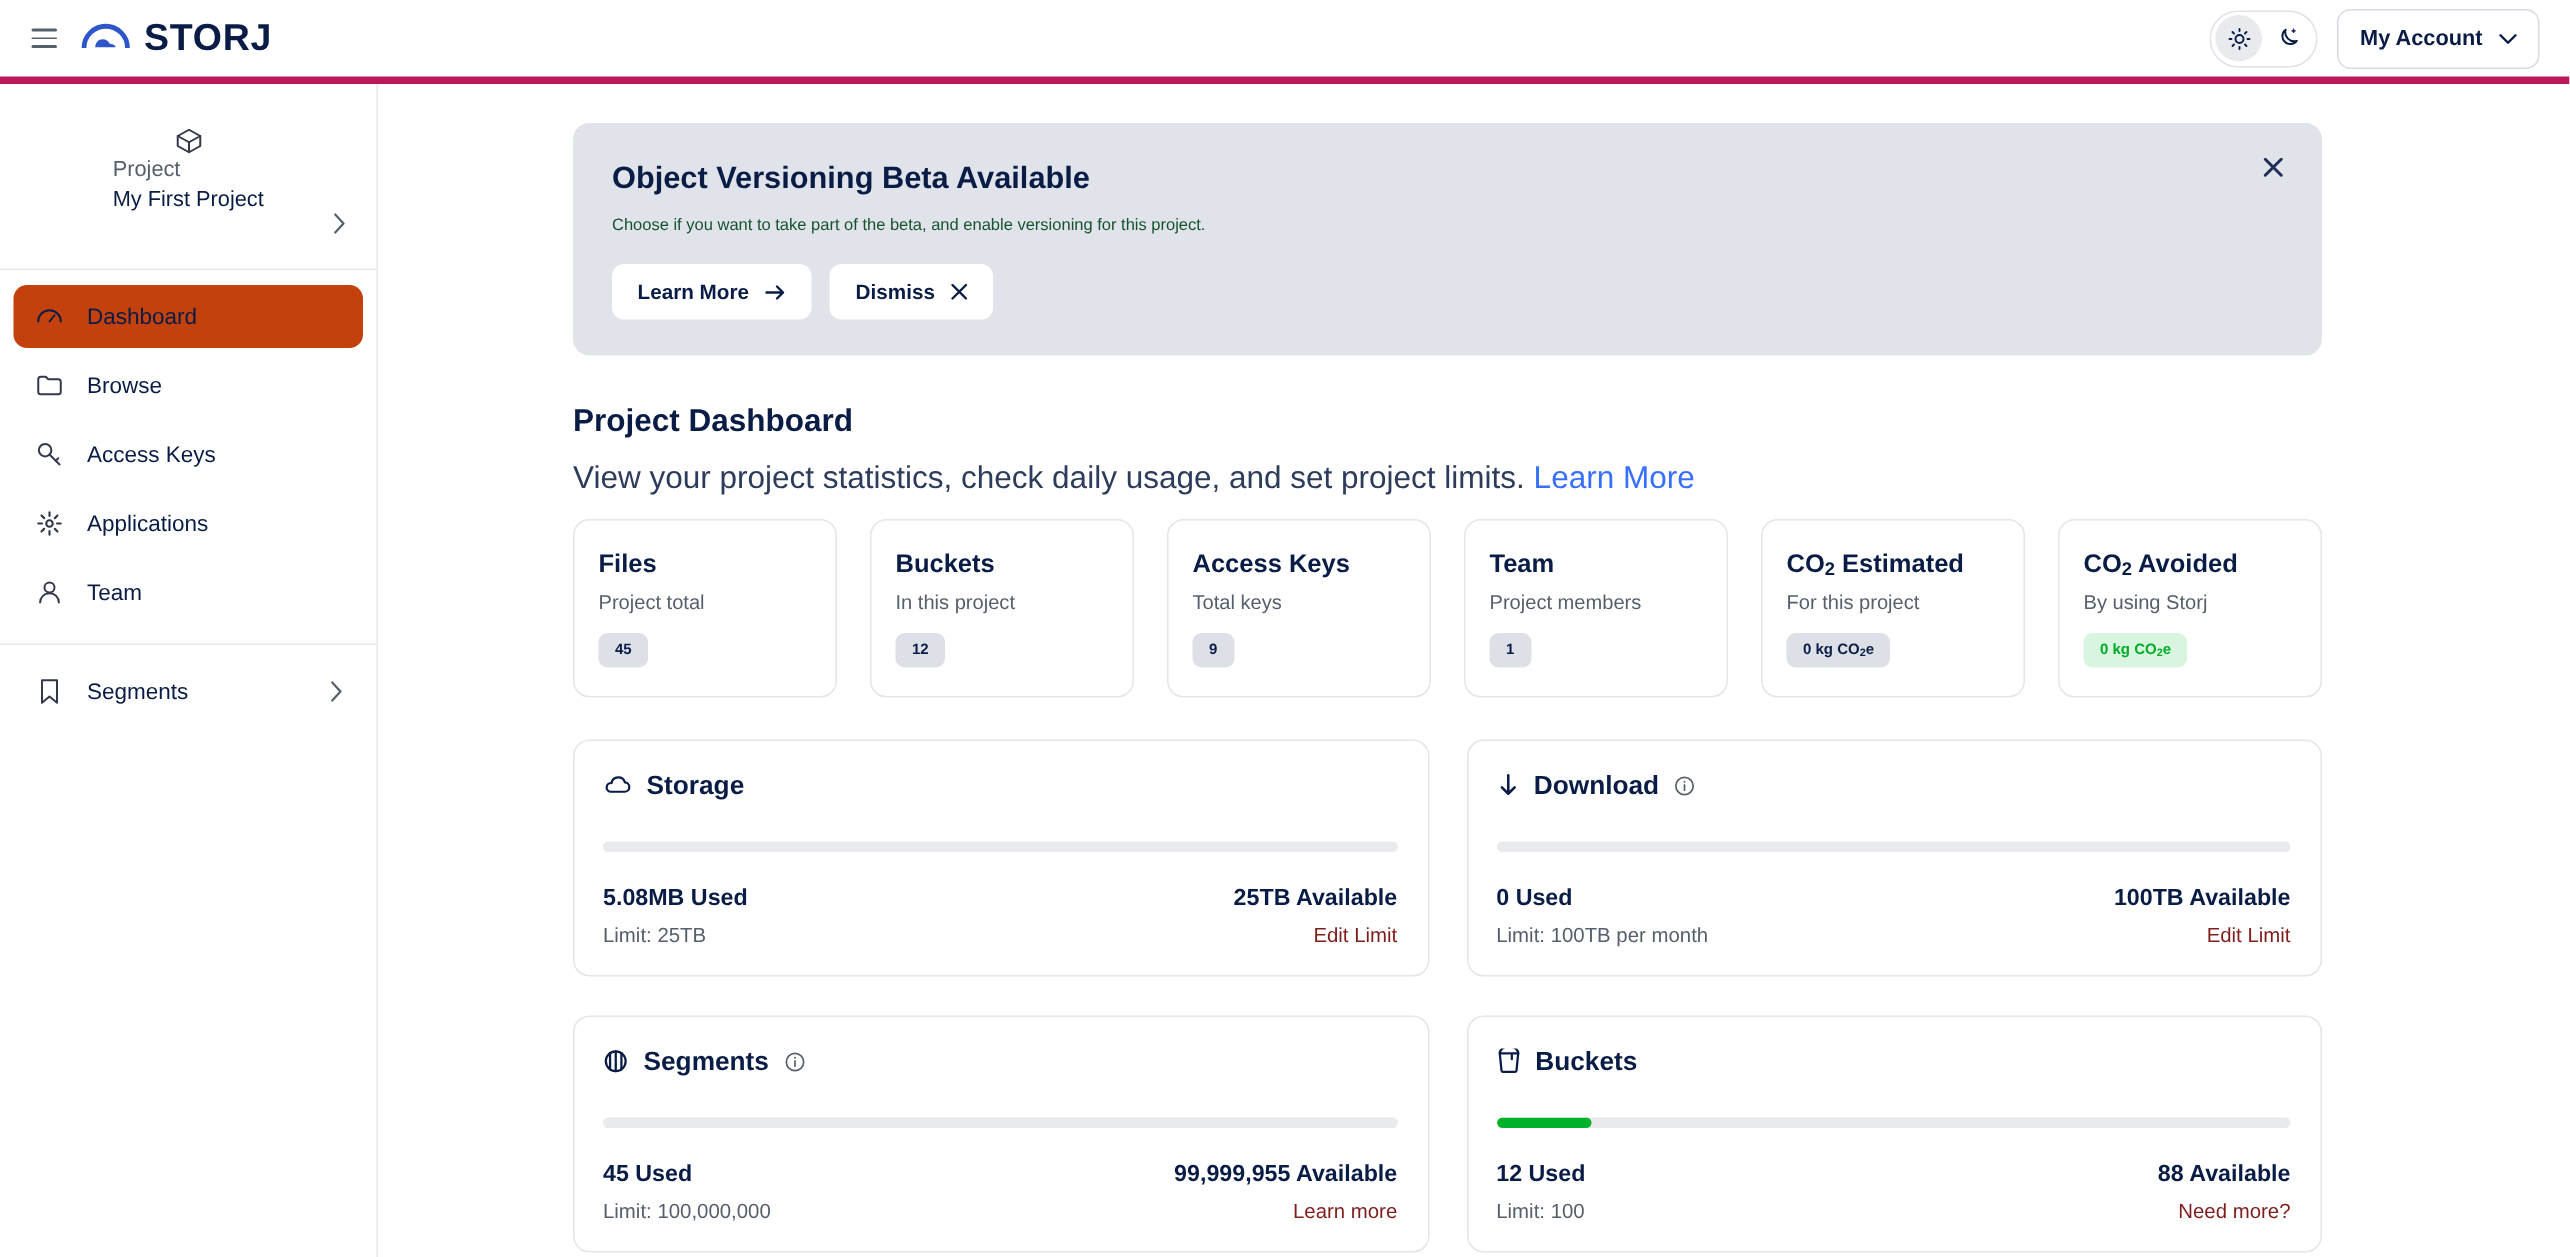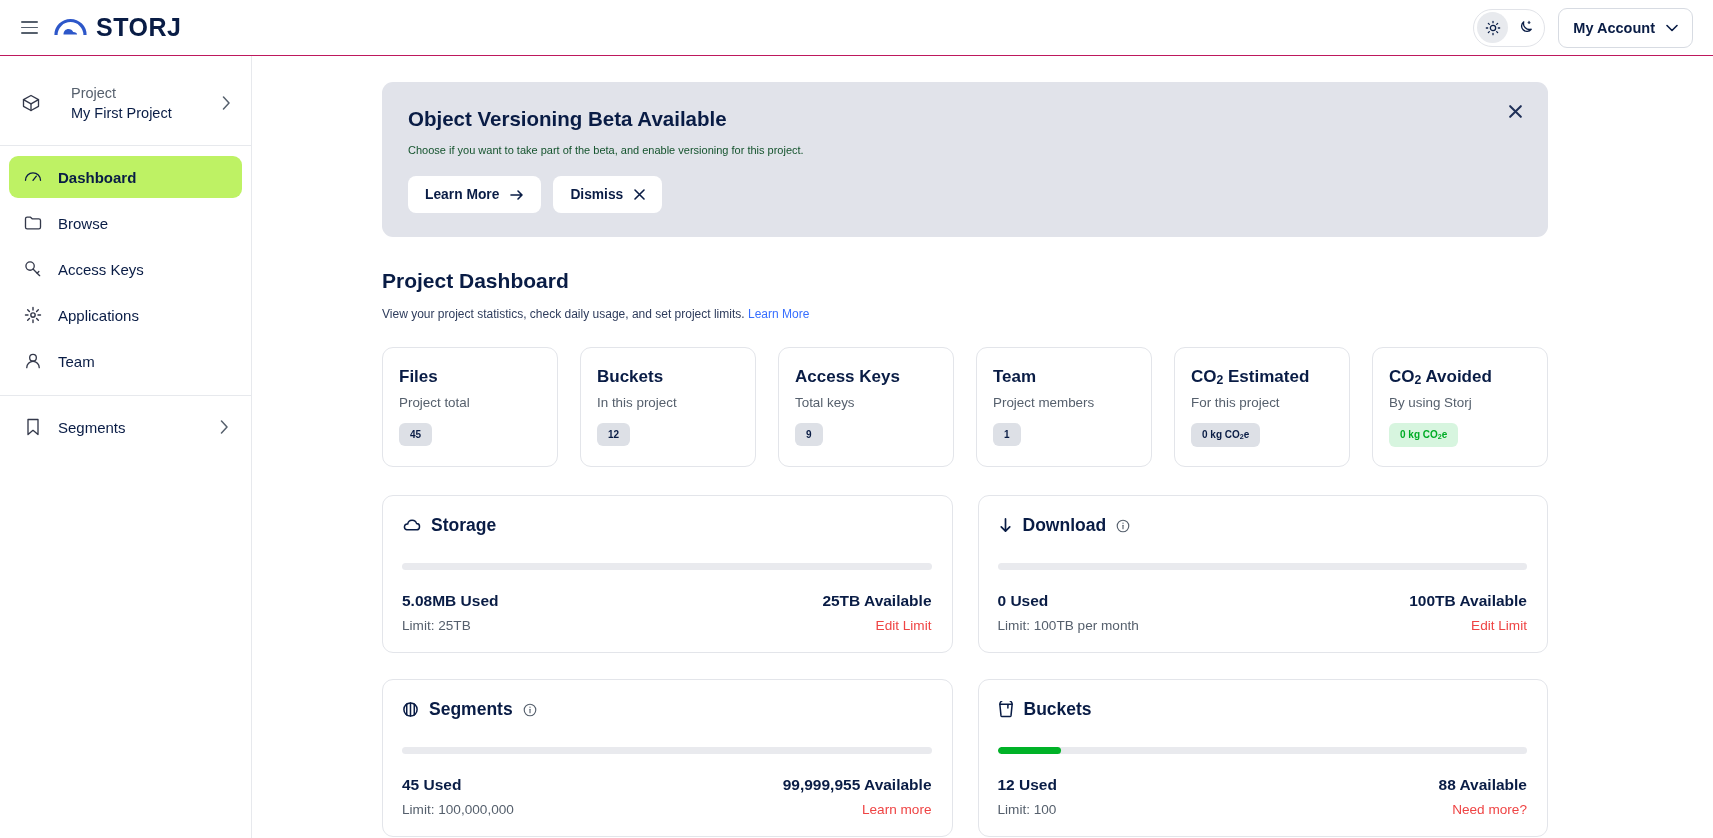--- a/index.html
+++ b/index.html
@@ -11,21 +11,21 @@
     overflow: hidden;
   }
   .app { display: flex; flex-direction: column; width: 1713px; height: 838px; }
 
   
   .topbar {
     height: 56px; flex: 0 0 56px;
     display: flex; align-items: center;
     padding: 0 20px 0 14px;
     background: #fff;
-    border-bottom: 1px solid #be185d;
+    border-bottom: 5px solid #be185d;
     position: relative; z-index: 5;
   }
   .hamburger {
     width: 30px; height: 30px; display: flex; flex-direction: column;
     justify-content: center; align-items: center; gap: 4px; cursor: pointer;
     margin-right: 10px;
   }
   .hamburger span { display: block; width: 17px; height: 1.8px; background: #56606d; border-radius: 2px; }
   .brand { display: flex; align-items: center; gap: 9px; }
   .brand-name {
@@ -56,37 +56,37 @@
 
   
   .sidebar {
     width: 252px; flex: 0 0 252px;
     border-right: 1px solid #e7e9ed;
     background: #fff;
     padding: 10px 0 0 0;
     overflow: hidden;
   }
   .proj-row {
-    display: flex; align-items: center; gap: 30px;
+    display: flex; align-items: center; gap: 0;
     margin: 8px 9px 0 9px; padding: 10px 11px;
-    border-radius: 9px; cursor: pointer;
+    border-radius: 9px; cursor: pointer; flex-direction: column;
   }
   .proj-text { display: flex; flex-direction: column; gap: 2px; line-height: 1.25; }
   .proj-label { font-size: 14.5px; color: #56606d; }
   .proj-name { font-size: 14.5px; color: #091c45; }
   .proj-chev { margin-left: auto; color: #56606d; display: flex; }
   .sb-divider { height: 1px; background: #e7e9ed; margin: 13px 0 10px 0; }
   .nav-item {
     display: flex; align-items: center; gap: 15px;
     margin: 0 9px 4px 9px; padding: 11px 13px;
     border-radius: 9px; cursor: pointer;
     font-size: 15px; color: #091c45;
   }
   .nav-item .ico { display: flex; width: 21px; justify-content: center; color: #33384a; }
-  .nav-item.active { background: #bef264; font-weight: 700; }
+  .nav-item.active { background: #c2410c; font-weight: 400; }
   .nav-item .chev { margin-left: auto; color: #56606d; display: flex; }
 
   
   .main {
     flex: 1; min-width: 0; overflow: hidden;
     background: #fff; padding: 26px 0 0 0;
   }
   .content { width: 1166px; margin-left: 130px; }
 
   
@@ -107,21 +107,21 @@
   }
   .banner-close {
     position: absolute; top: 18px; right: 22px;
     background: none; border: none; cursor: pointer;
     color: #1f3058; font-size: 17px; line-height: 1;
     padding: 4px;
   }
 
   
   .page-title { font-size: 21px; font-weight: 700; color: #091c45; margin-bottom: 14px; }
-  .page-sub { font-size: 12px; color: #2e3c5c; margin-bottom: 26px; }
+  .page-sub { font-size: 21px; color: #2e3c5c; margin-bottom: 15px; }
   .page-sub a { color: #376fff; text-decoration: none; }
 
   
   .stats { display: flex; gap: 22px; margin-bottom: 28px; }
   .stat-card {
     flex: 1; background: #fff;
     border: 1px solid #e3e5ea; border-radius: 11px;
     padding: 19px 18px 19px 16px; min-width: 0;
   }
   .stat-title { font-size: 17px; font-weight: 700; color: #091c45; margin-bottom: 8px; white-space: nowrap; }
@@ -141,21 +141,21 @@
   }
   .uc-head { display: flex; align-items: center; gap: 10px; margin-bottom: 27px; }
   .uc-title { font-size: 17.5px; font-weight: 700; color: #091c45; }
   .uc-info { display: flex; color: #56606d; }
   .uc-bar { height: 7px; border-radius: 5px; background: #e9eaee; overflow: hidden; margin-bottom: 22px; }
   .uc-fill { height: 100%; border-radius: 5px; background: #00b227; }
   .uc-line { display: flex; justify-content: space-between; align-items: baseline; }
   .uc-strong { font-size: 15.5px; font-weight: 700; color: #091c45; }
   .uc-line2 { display: flex; justify-content: space-between; align-items: baseline; margin-top: 8px; }
   .uc-muted { font-size: 13.6px; color: #56606d; }
-  .uc-link { font-size: 13.6px; color: #ef4444; text-decoration: none; cursor: pointer; }
+  .uc-link { font-size: 13.6px; color: #7f1d1d; text-decoration: none; cursor: pointer; }
   .sub { font-size: 0.72em; vertical-align: -0.18em; }
 </style>
 </head>
 <body>
 
 <div class="app">
 
   <div class="topbar">
     <div class="hamburger">
       <span></span>

